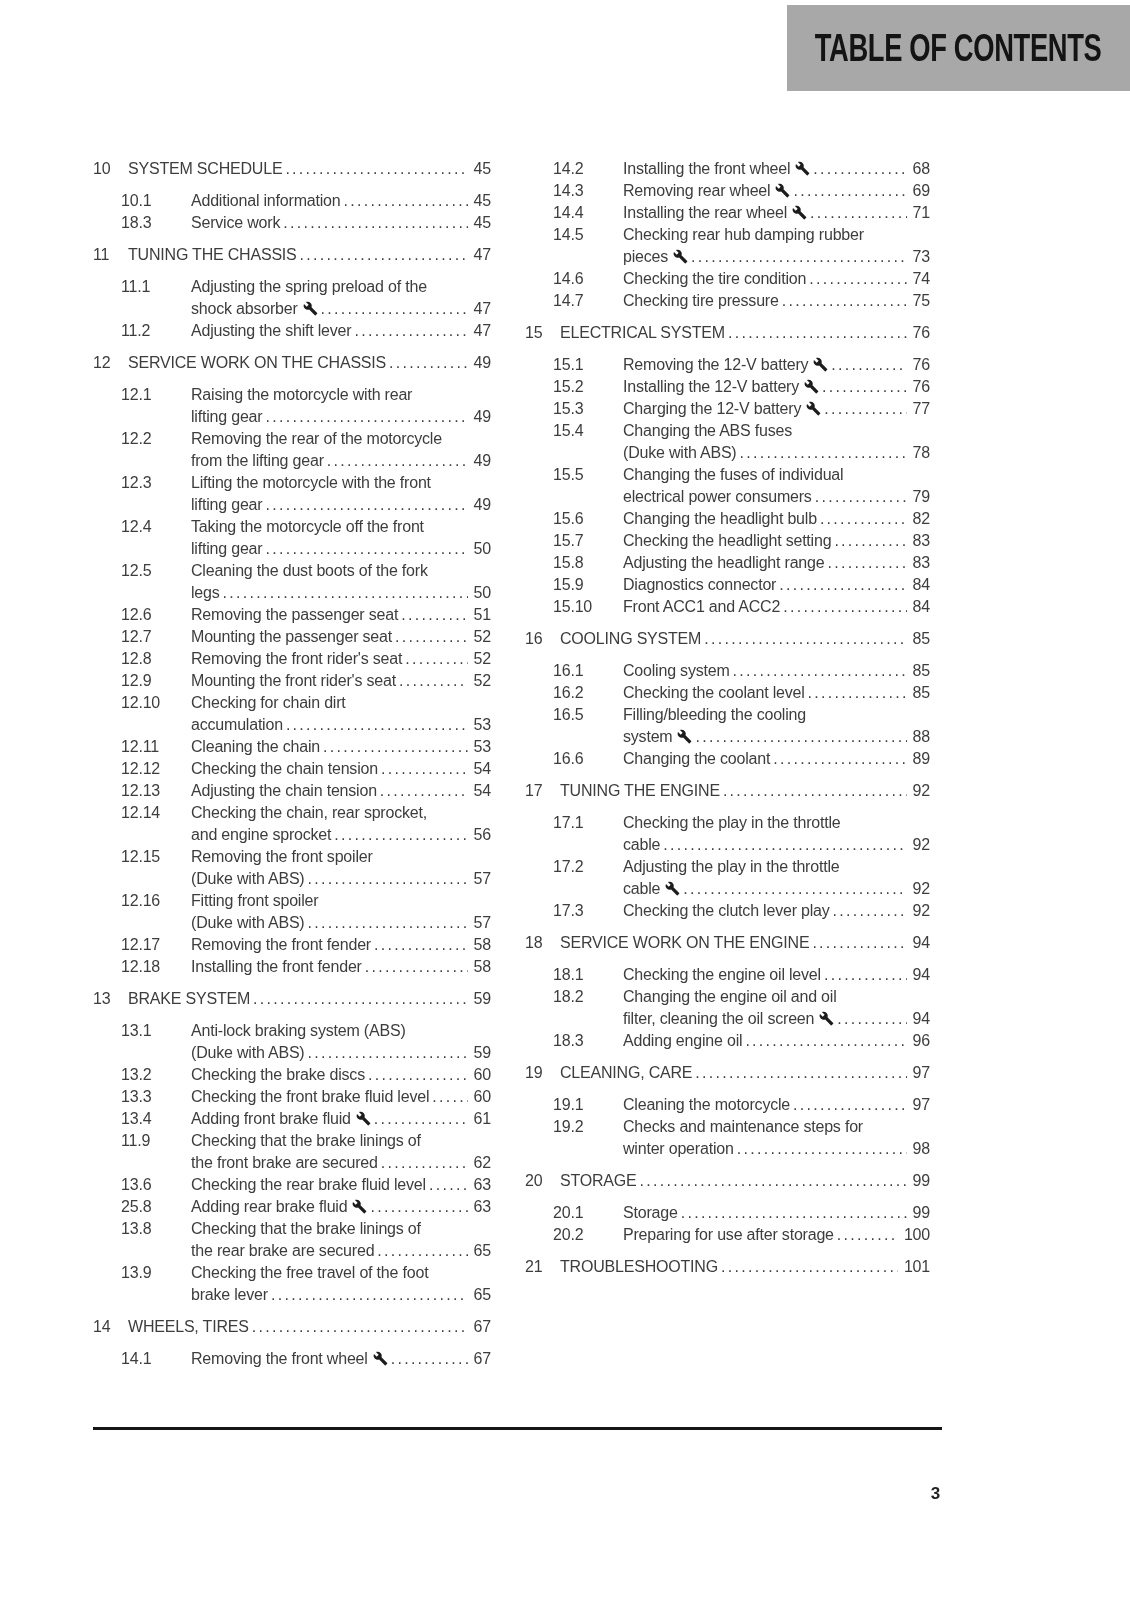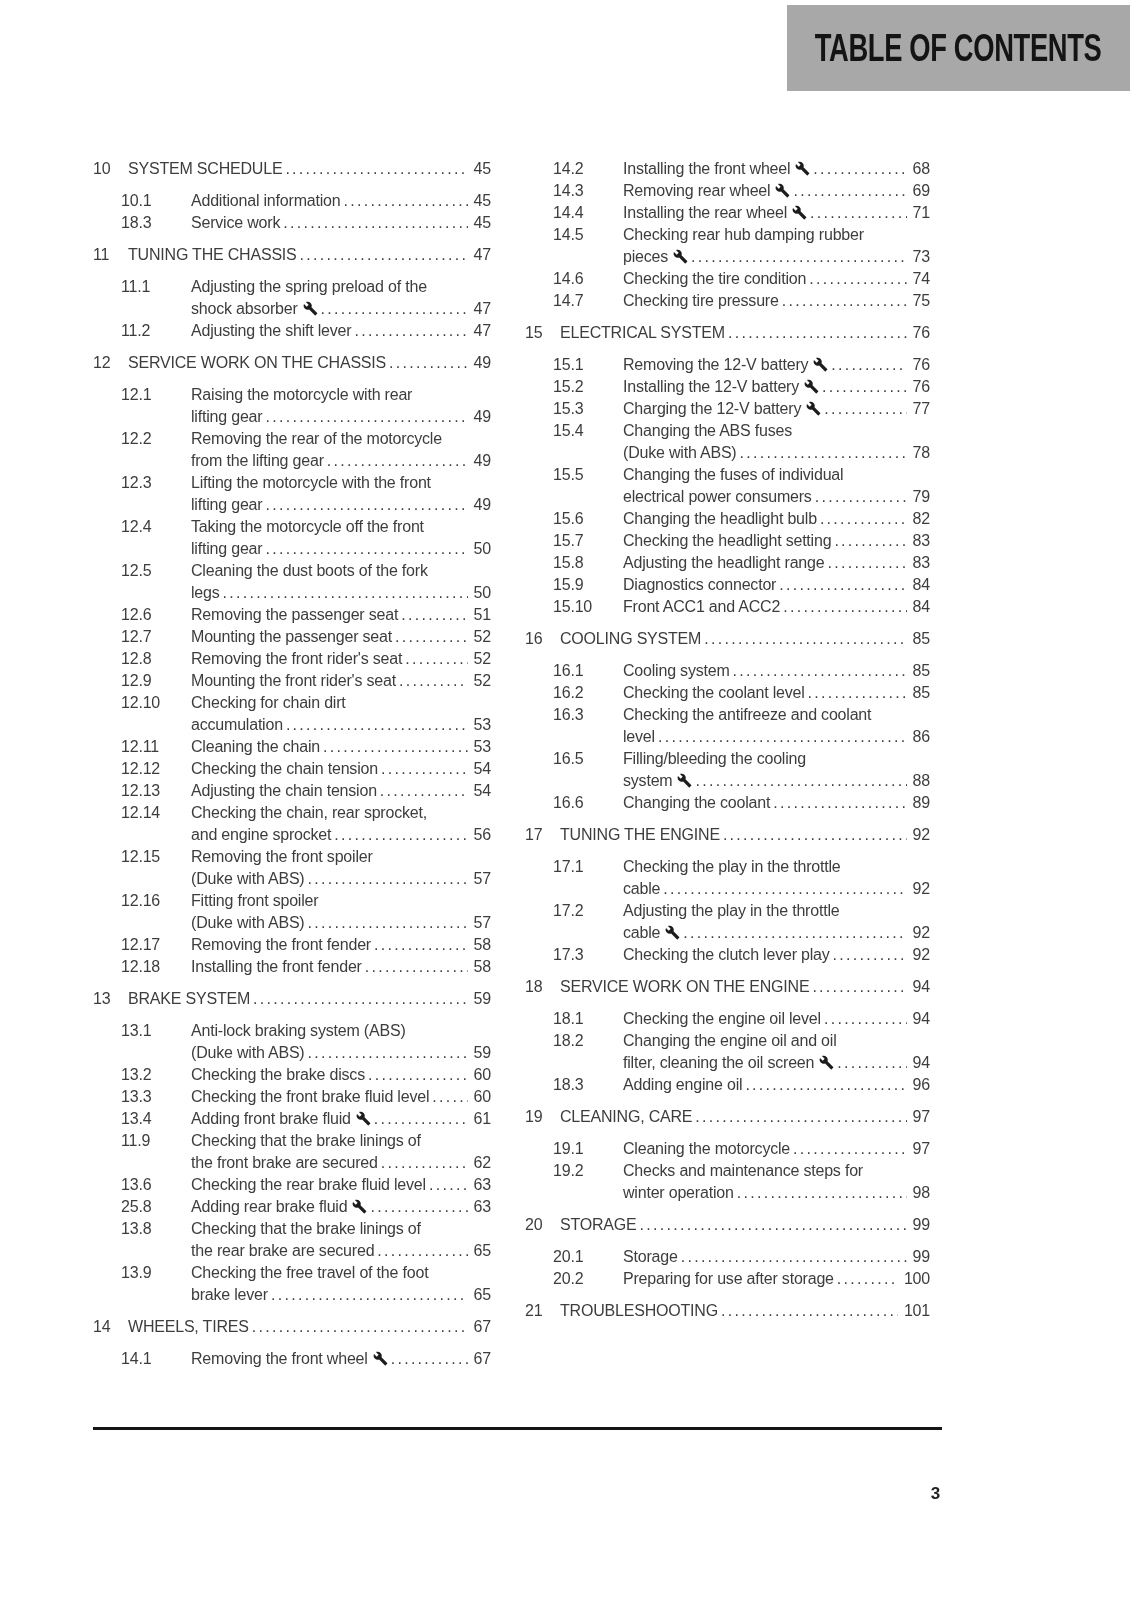--- a/index.html
+++ b/index.html
@@ -688,31 +688,20 @@
             <span class="inum">16.2</span>
             <span class="icontent">
               <span class="iline ilast">
                 <span class="txt">Checking the coolant level</span>
                 <span class="leader"></span>
                 <span class="pg">85</span>
               </span>
             </span>
           </div>
           <div class="entry">
-            <span class="inum">16.3</span>
-            <span class="icontent">
-              <span class="iline">Checking the antifreeze and coolant</span>
-              <span class="iline ilast">
-                <span class="txt">level</span>
-                <span class="leader"></span>
-                <span class="pg">86</span>
-              </span>
-            </span>
-          </div>
-          <div class="entry">
             <span class="inum">16.5</span>
             <span class="icontent">
               <span class="iline">Filling/bleeding the cooling</span>
               <span class="iline ilast">
                 <span class="txt">system</span>
                 <span class="wr">
                   <svg width="15" height="15" viewBox="0 0 24 24">
                     <path fill="#1c1c1c" d="M22.7 19l-9.1-9.1c.9-2.3.4-5-1.5-6.9-2-2-5-2.4-7.4-1.3L9 6 6 9 1.6 4.7C.4 7.1.9 10.1 2.9 12.1c1.9 1.9 4.6 2.4 6.9 1.5l9.1 9.1c.4.4 1 .4 1.4 0l2.3-2.3c.5-.4.5-1.1.1-1.4z"></path>
                   </svg>
                 </span>

